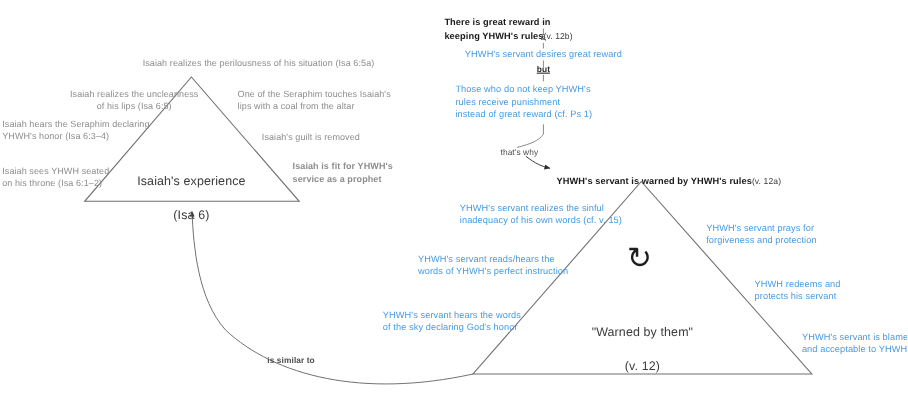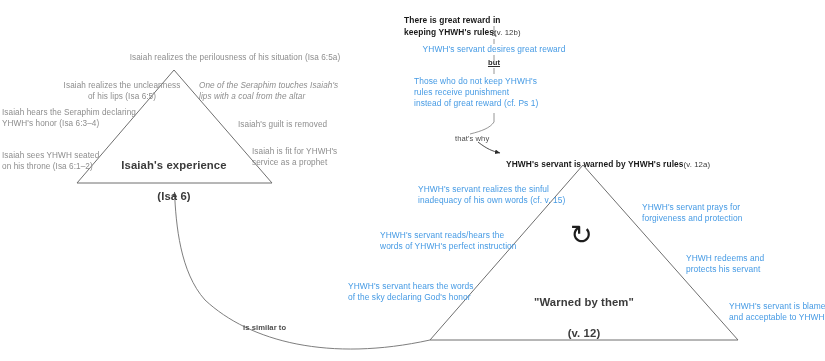--- a/index.html
+++ b/index.html
@@ -63,21 +63,20 @@
     font-weight: normal;
     color: #3a3a3a;
     font-size: 7.8px;
   }
   
   .tri-title {
     color: #3b3b3b;
     font-size: 11.3px;
     line-height: 1.38;
     text-align: center;
-    font-weight: bold;
   }
   .cycle-glyph {
     position: absolute;
     color: #1d1d1d;
     font-size: 27px;
     line-height: 1;
   }
   .ta-c { text-align: center; }
   .ta-l { text-align: left; }
 </style>
@@ -116,26 +115,26 @@
 
   <div class="lbl grey ta-l" style="left:47px; top:81px; width:150px;text-align:center;">Isaiah realizes the uncleanness
 of his lips (Isa 6:5)</div>
 
   <div class="lbl grey ta-l" style="left:2px; top:108px; width:160px;">Isaiah hears the Seraphim declaring
 YHWH's honor (Isa 6:3–4)</div>
 
   <div class="lbl grey ta-l" style="left:2px; top:151px; width:150px;">Isaiah sees YHWH seated
 on his throne (Isa 6:1–2)</div>
 
-  <div class="lbl grey ta-l" style="left:199px; top:81px; width:165px;font-style:italic;">One of the Seraphim touches Isaiah's
+  <div class="lbl grey ta-l" style="left:216px; top:81px; width:165px;">One of the Seraphim touches Isaiah's
 lips with a coal from the altar</div>
 
   <div class="lbl grey ta-l" style="left:238px; top:120px; width:160px;">Isaiah's guilt is removed</div>
 
-  <div class="lbl grey ta-l" style="left:252px; top:147px; width:120px;">Isaiah is fit for YHWH's
+  <div class="lbl grey ta-l" style="left:266px; top:147px; width:120px;font-weight:bold;">Isaiah is fit for YHWH's
 service as a prophet</div>
 
   <div class="lbl tri-title" style="left:100px; top:142px; width:148px;">
     <div>Isaiah's experience</div>
     <div>(Isa 6)</div>
   </div>
 
   <div class="lbl black-bold ta-l" style="left:404px; top:4px; width:200px;">
     <span>There is great reward in
 keeping YHWH's rules</span><span class="ref">(v. 12b)</span>

